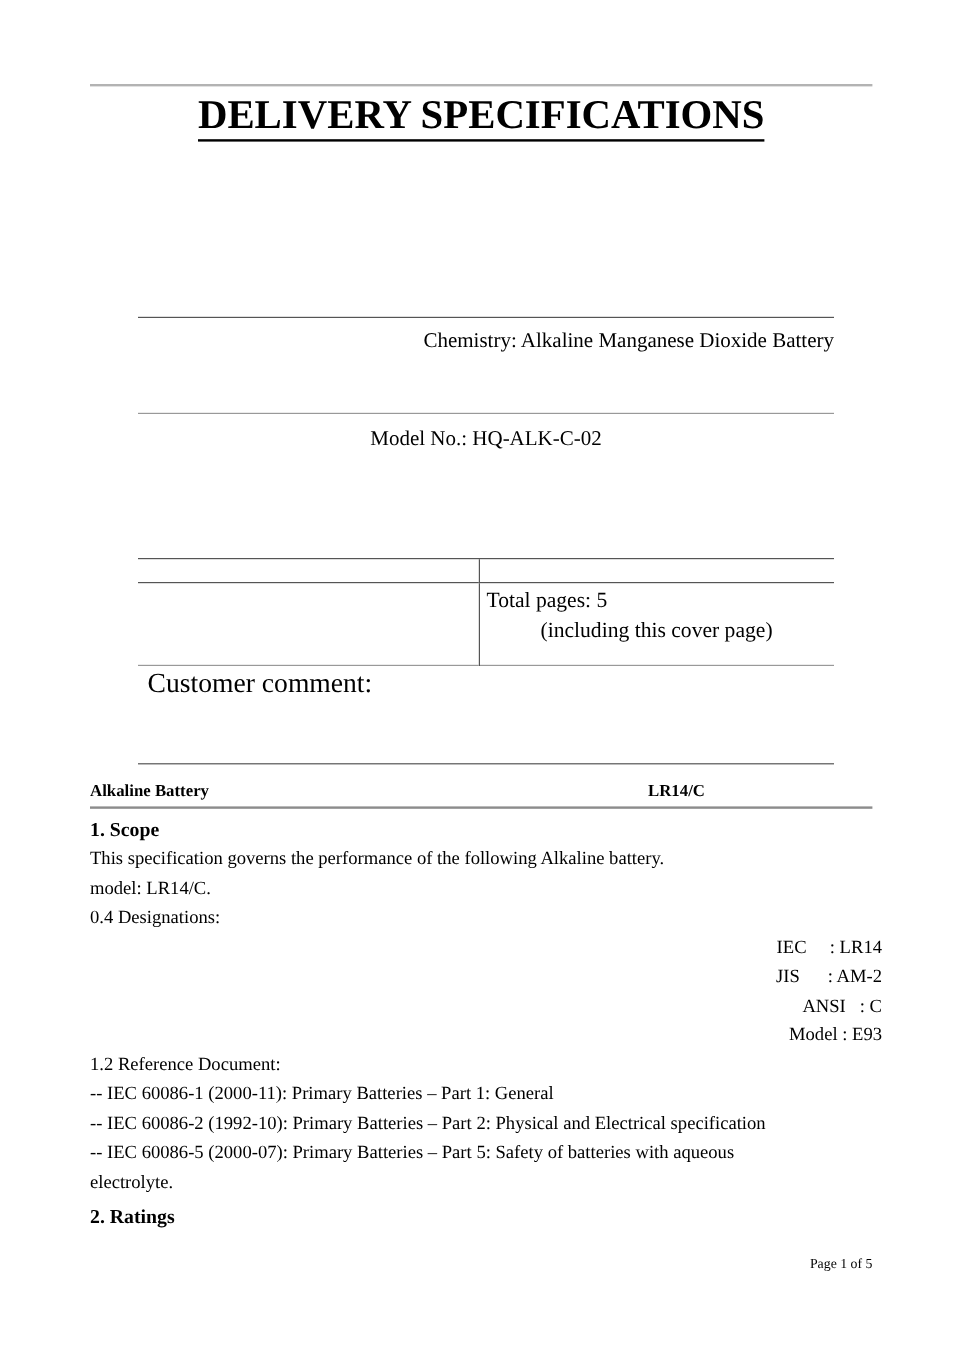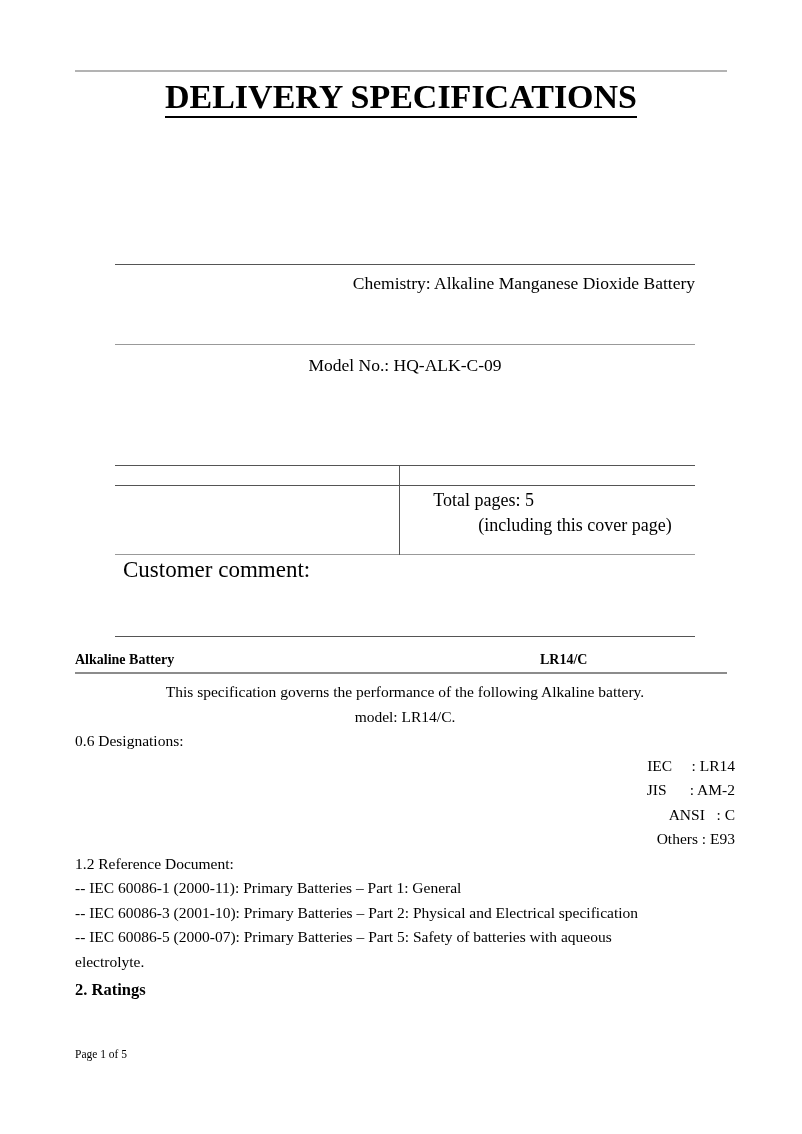--- a/index.html
+++ b/index.html
@@ -106,21 +106,20 @@
     top: 636px;
     width: 580px;
     height: 0;
     border-top: 1.3px solid #555;
   }
   .pages-cell-inner {
     padding-left: 5px;
     padding-top: 2px;
     line-height: 25px;
     font-size: 18px;
-    margin-left: 28px;
   }
   .pages-line2 {
     padding-left: 45px;
   }
   .comment-label {
     padding-left: 8px;
     font-size: 23px;
   }
 
   
@@ -160,62 +159,62 @@
     width: 660px;
     font-size: 15.5px;
     line-height: 24.5px;
   }
   .h-num {
     font-weight: bold;
     font-size: 16.5px;
     line-height: 24px;
     margin: 0;
   }
-  .lvl1 { margin-left: 17px; text-align: center; }
+  .lvl1 { margin-left: 17px; }
   .lvl2 { margin-left: 26px; }
   .lvl3 { margin-left: 50px; text-align: right; }
   .lvl4 { margin-left: 38px; }
   .center-ind { margin-left: 215px; }
   .ln { margin: 0; white-space: nowrap; }
   .desig { margin: 0; white-space: pre; }
   .h-ratings {
     font-weight: bold;
     font-size: 16.5px;
     margin: 0;
     padding-top: 4px;
   }
 
   
   .footer {
     position: absolute;
     left: 75px;
     top: 1048px;
     width: 652px;
-    text-align: left;
+    text-align: right;
     font-size: 11.5px;
   }
 </style>
 </head>
 <body>
 
 <div class="page">
 
   <div class="top-rule"></div>
 
   <div class="doc-title">
     <span>DELIVERY SPECIFICATIONS</span>
   </div>
 
   <table class="cover-table">
     <tbody>
         <tr class="row-chem">
       <td colspan="2">Chemistry: Alkaline Manganese Dioxide Battery</td>
     </tr>
     <tr class="row-model">
-      <td colspan="2">Model No.: HQ-ALK-C-09</td>
+      <td colspan="2">Model No.: HQ-ALK-C-02</td>
     </tr>
     <tr class="row-blank">
       <td class="first" style="width:285px;"></td>
       <td style="width:295px;"></td>
     </tr>
     <tr class="row-pages">
       <td class="first"></td>
       <td>
         <div class="pages-cell-inner">
           <div>Total pages: 5</div>
@@ -232,30 +231,31 @@
     </table>
   <div class="bottom-rule-wrap"></div>
 
   <div class="sec-header">
     <div class="left">Alkaline Battery</div>
     <div class="right">LR14/C</div>
   </div>
   <div class="sec-header-rule"></div>
 
   <div class="body-block">
+    <div class="h-num">1. Scope</div>
     <div class="ln lvl1">This specification governs the performance of the following Alkaline battery.</div>
     <div class="ln lvl1">model: LR14/C.</div>
-    <div class="ln lvl2">0.6 Designations:</div>
+    <div class="ln lvl2">0.4 Designations:</div>
     <div class="desig lvl3">IEC     : LR14</div>
     <div class="desig lvl3">JIS      : AM-2</div>
     <div class="desig lvl3">ANSI   : C</div>
-    <div class="desig lvl3">Others : E93</div>
+    <div class="desig lvl3">Model : E93</div>
     <div class="ln lvl2">1.2 Reference Document:</div>
     <div class="ln lvl4">-- IEC 60086-1 (2000-11): Primary Batteries – Part 1: General</div>
-    <div class="ln lvl4">-- IEC 60086-3 (2001-10): Primary Batteries – Part 2: Physical and Electrical specification</div>
+    <div class="ln lvl4">-- IEC 60086-2 (1992-10): Primary Batteries – Part 2: Physical and Electrical specification</div>
     <div class="ln lvl4">-- IEC 60086-5 (2000-07): Primary Batteries – Part 5: Safety of batteries with aqueous</div>
     <div class="ln center-ind">electrolyte.</div>
     <div class="h-ratings">2. Ratings</div>
   </div>
 
   <div class="footer">
     <span>Page 1 of 5</span>
   </div>
 
 </div>

